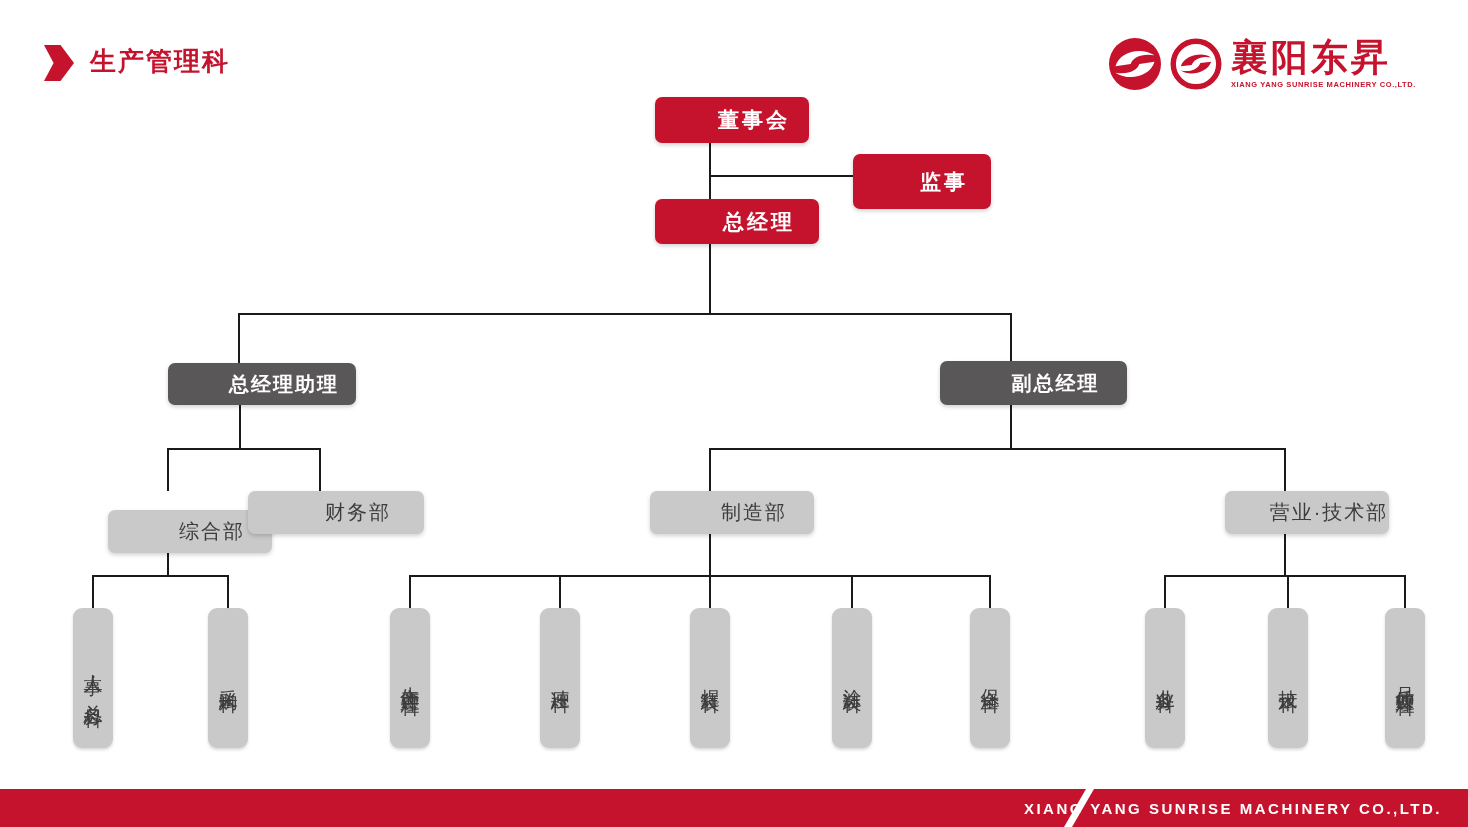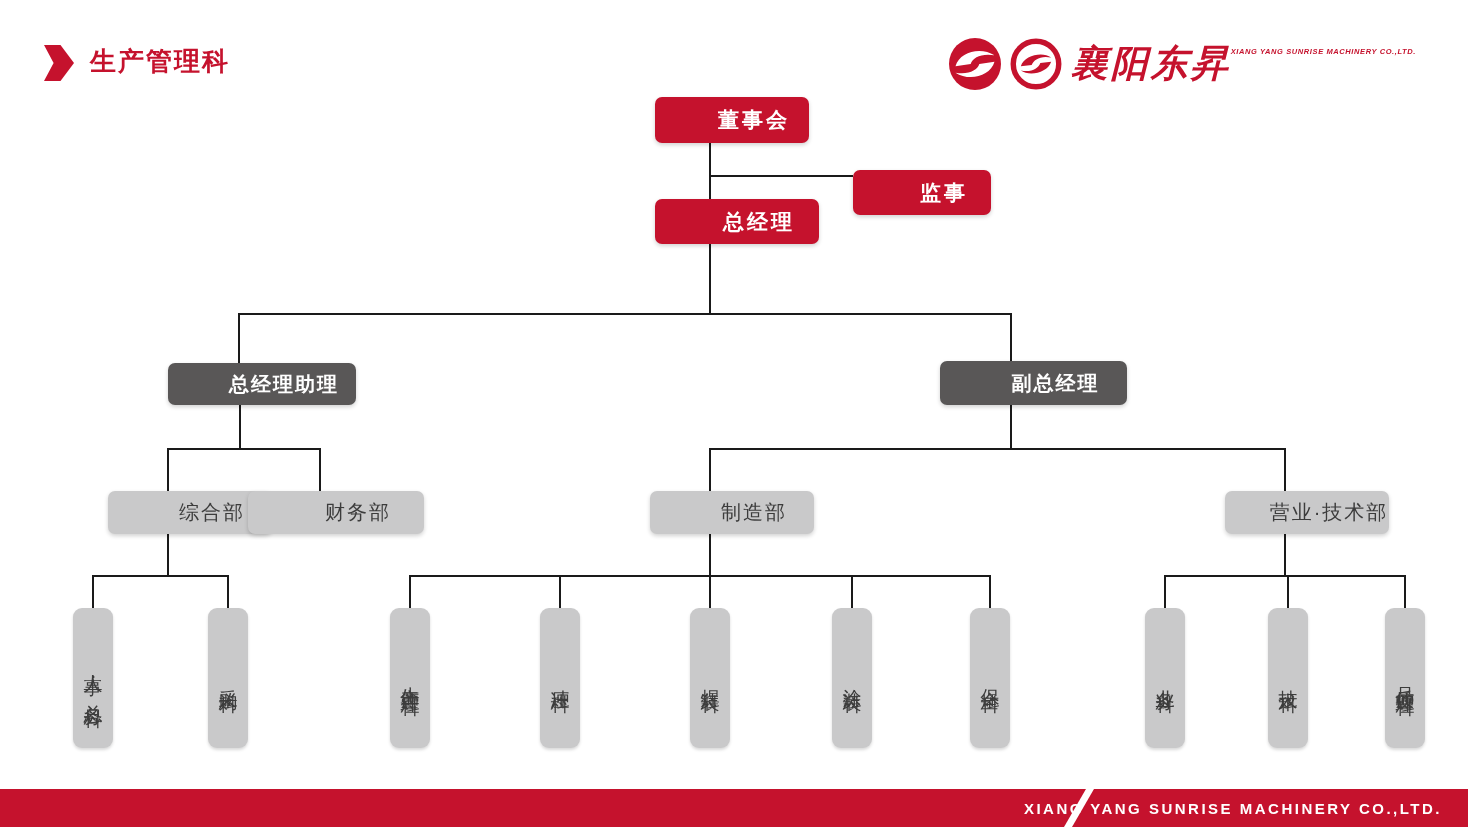--- a/index.html
+++ b/index.html
@@ -18,21 +18,21 @@
     clip-path:polygon(0 0,55% 0,100% 50%,55% 100%,0 100%,32% 50%);
   }
   .page-title{
     position:absolute;left:90px;top:44px;margin:0;
     font-size:26px;font-weight:bold;color:#c5122d;letter-spacing:2px;
   }
   .logo{
     position:absolute;right:52px;top:38px;
     display:flex;align-items:center;gap:9px;
   }
-  .logo-text{display:flex;flex-direction:row;align-items:flex-start;font-style:italic;}
+  .logo-text{display:flex;flex-direction:column;align-items:flex-start;}
   .logo-cn{
     font-size:37px;font-weight:bold;color:#c5122d;letter-spacing:3px;line-height:1.05;
   }
   .logo-en{
     font-size:7.5px;font-weight:bold;color:#c5122d;letter-spacing:0.6px;white-space:nowrap;margin-top:2px;
   }
 
   
   .box{
     position:absolute;display:flex;align-items:center;justify-content:center;
@@ -128,27 +128,27 @@
     <div class="vline" style="left:851px;top:575px;height:33px"></div>
     <div class="vline" style="left:989px;top:575px;height:33px"></div>
 
     <div class="vline" style="left:1284px;top:534px;height:41px"></div>
     <div class="hline" style="left:1164px;top:575px;width:242px"></div>
     <div class="vline" style="left:1164px;top:575px;height:33px"></div>
     <div class="vline" style="left:1287px;top:575px;height:33px"></div>
     <div class="vline" style="left:1404px;top:575px;height:33px"></div>
 
     <div class="box red" style="left:655px;top:97px;width:110px;height:46px">董事会</div>
-    <div class="box red" style="left:853px;top:170px;width:94px;height:45px">监事</div>
+    <div class="box red" style="left:853px;top:154px;width:94px;height:55px">监事</div>
     <div class="box red" style="left:655px;top:199px;width:120px;height:45px">总经理</div>
 
     <div class="box dark" style="left:168px;top:363px;width:144px;height:42px">总经理助理</div>
     <div class="box dark" style="left:940px;top:361px;width:143px;height:44px">副总经理</div>
 
-    <div class="box light" style="left:108px;top:491px;width:120px;height:43px">综合部</div>
+    <div class="box light" style="left:108px;top:510px;width:120px;height:43px">综合部</div>
     <div class="box light" style="left:248px;top:491px;width:132px;height:43px">财务部</div>
     <div class="box light" style="left:650px;top:491px;width:120px;height:43px">制造部</div>
     <div class="box light" style="left:1225px;top:491px;width:120px;height:43px">营业·技术部</div>
 
     <div class="vbox" style="left:73px;top:608px">人事·总务科</div>
     <div class="vbox" style="left:208px;top:608px">采购科</div>
 
     <div class="vbox" style="left:390px;top:608px">生产管理科</div>
     <div class="vbox" style="left:540px;top:608px">冲压科</div>
     <div class="vbox" style="left:690px;top:608px">焊装科</div>

